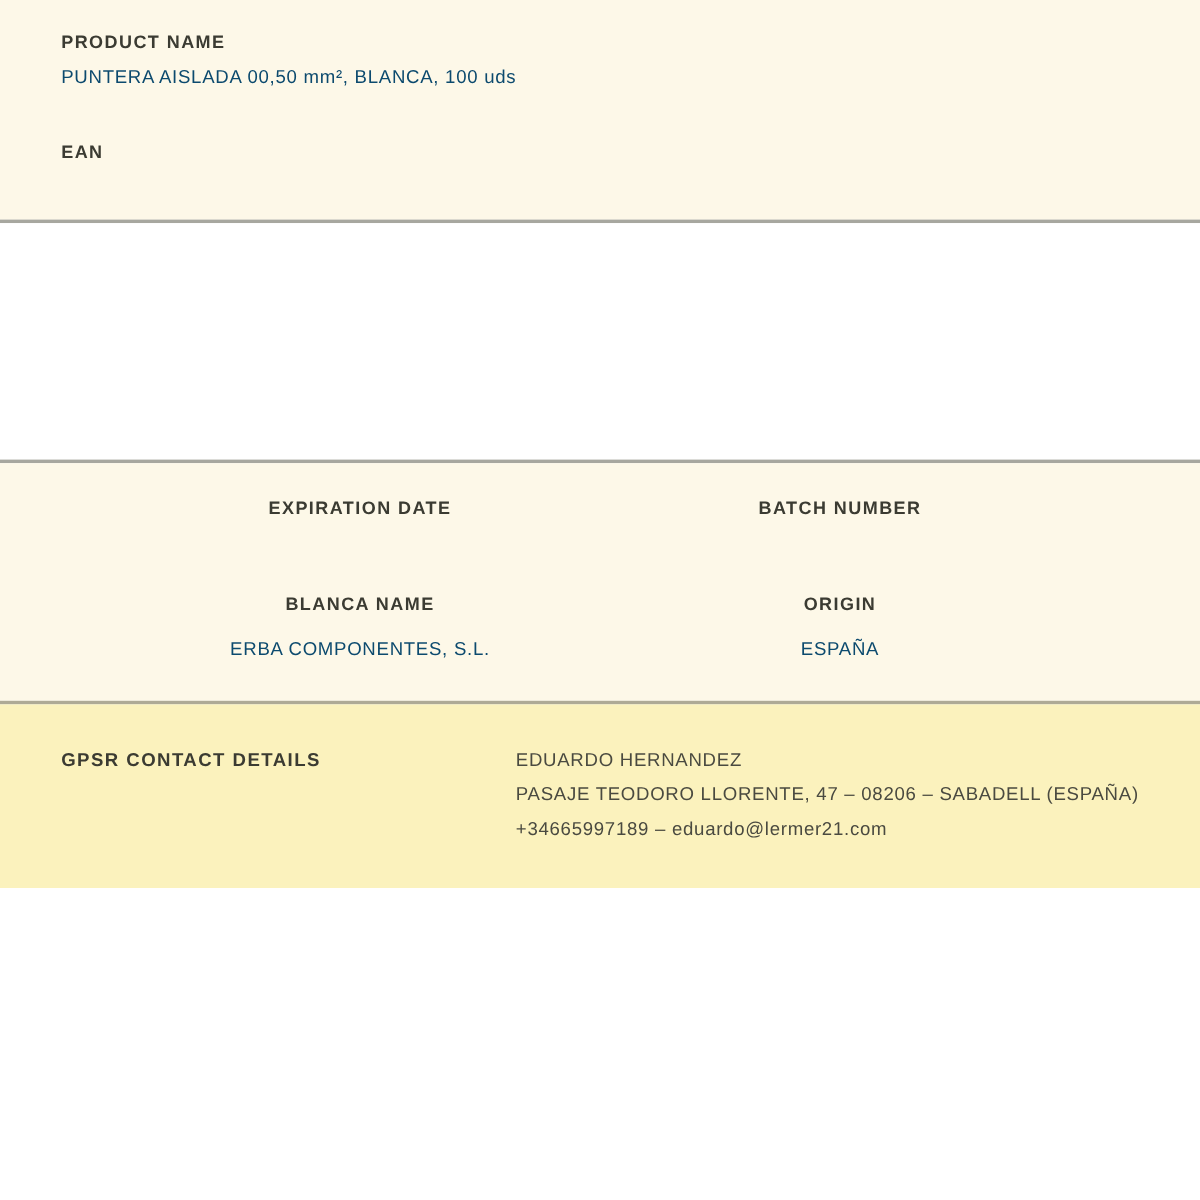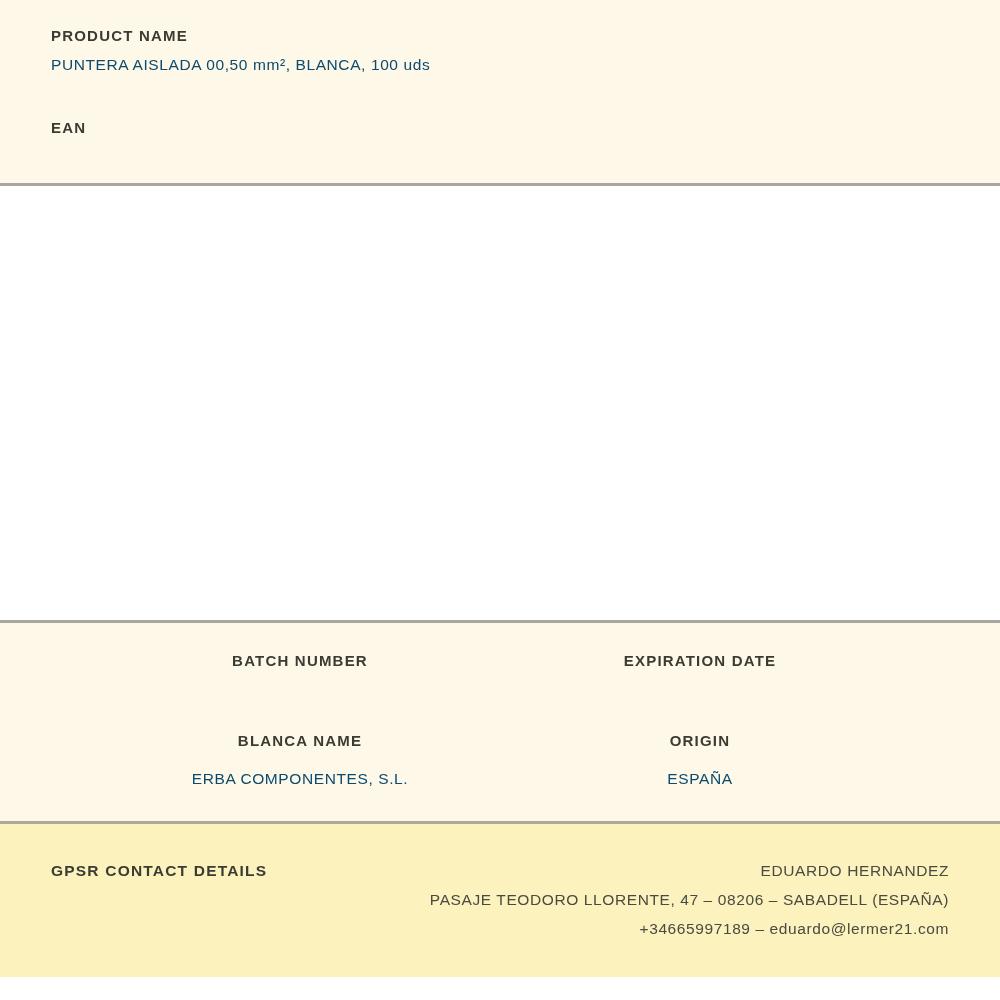--- a/index.html
+++ b/index.html
@@ -4,21 +4,21 @@
 <style>
   * { margin: 0; padding: 0; box-sizing: border-box; }
   html, body { width: 1000px; height: 1000px; }
   body {
     font-family: "Liberation Sans", sans-serif;
     color: #3c3c33;
     background: #ffffff;
   }
   .page {
     width: 1000px;
-    height: 977px;
+    height: 740px;
     display: flex;
     flex-direction: column;
     overflow: hidden;
   }
   
   .sec-product {
     background: #fdf8e8;
     height: 183px;
     padding: 27px 51px 0 51px;
     flex: 0 0 auto;
@@ -75,21 +75,21 @@
     gap: 48px;
   }
   .gpsr-title {
     font-size: 15.5px;
     font-weight: bold;
     letter-spacing: 1.2px;
     color: #3b3b32;
     line-height: 18px;
   }
   .gpsr-contact {
-    text-align: right;
+    text-align: left;
     font-size: 15.5px;
     letter-spacing: 0.6px;
     color: #4a4a40;
     line-height: 29px;
     margin-top: -6px;
   }
 </style>
 </head>
 <body>
 
@@ -107,25 +107,25 @@
 
   <div class="divider"></div>
 
   <div class="sec-empty"></div>
 
   <div class="divider"></div>
 
   <div class="sec-details">
     <div class="details-grid">
       <div class="field">
-        <div class="field-label">BATCH NUMBER</div>
+        <div class="field-label">EXPIRATION DATE</div>
         <div class="field-value"></div>
       </div>
       <div class="field">
-        <div class="field-label">EXPIRATION DATE</div>
+        <div class="field-label">BATCH NUMBER</div>
         <div class="field-value"></div>
       </div>
     </div>
     <div class="details-grid row2">
       <div class="field">
         <div class="field-label">BLANCA NAME</div>
         <div class="field-value">ERBA COMPONENTES, S.L.</div>
       </div>
       <div class="field">
         <div class="field-label">ORIGIN</div>

